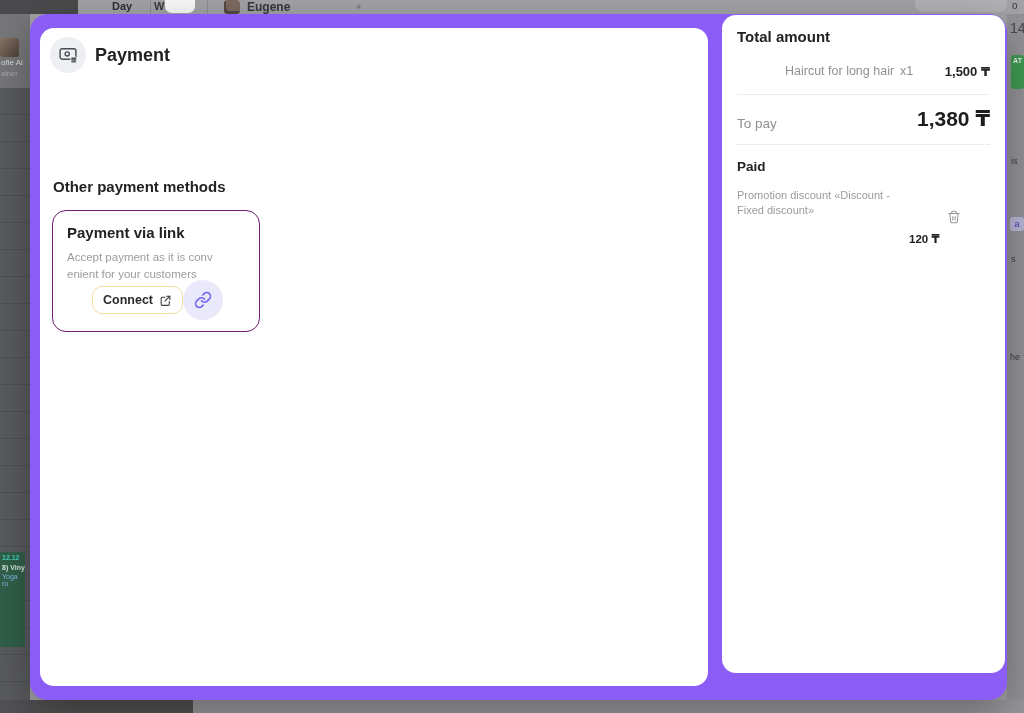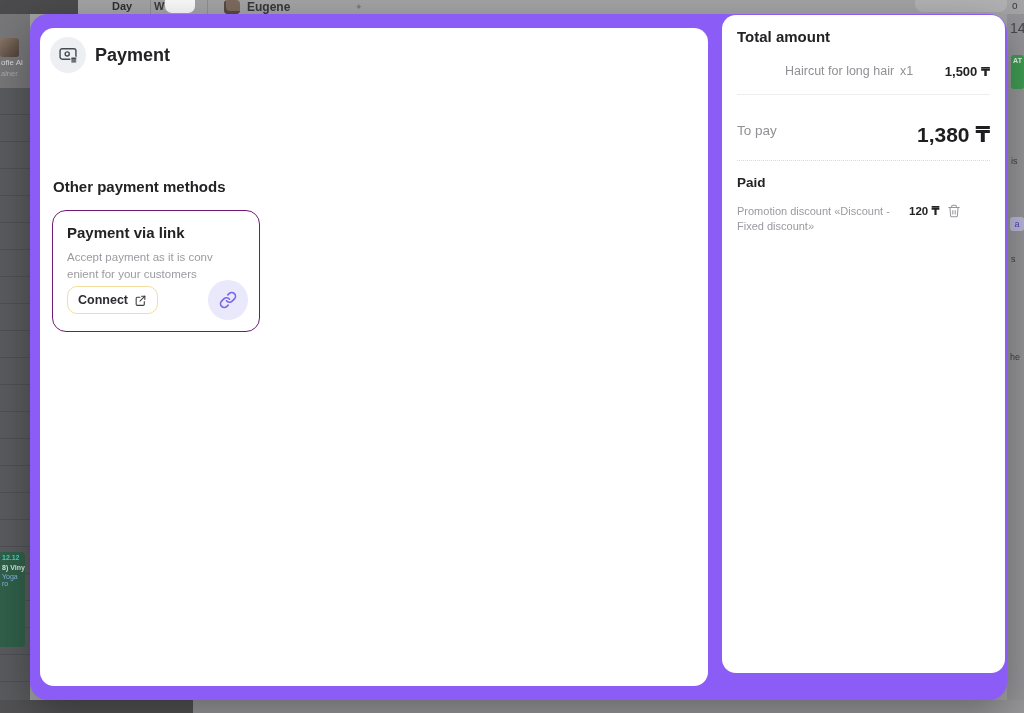--- a/index.html
+++ b/index.html
@@ -58,40 +58,40 @@
   .tab{cursor:pointer;white-space:nowrap;}
   .tab-active{font-size:13px;font-weight:700;color:#212124;}
   .tab-inactive{font-size:13px;font-weight:500;color:#94949a;}
   .tab-underline{position:absolute;left:11px;bottom:-1px;width:80px;height:3px;border-radius:2px;background:linear-gradient(90deg,#ffc75a,#ffab1a);}
 
   .other-heading{position:absolute;left:13px;top:150px;font-size:15px;font-weight:700;color:#232326;}
 
   .link-card{position:absolute;left:12px;top:182px;width:208px;height:122px;border:1px solid #701a75;border-radius:14px;background:#fff;box-sizing:border-box;padding:13px 14px;}
   .lc-title{font-size:15px;font-weight:700;color:#232326;}
   .lc-desc{margin-top:8px;font-size:11.5px;line-height:1.5;color:#9b9ba1;}
-  .lc-row{position:absolute;left:14px;right:11px;bottom:11px;display:flex;justify-content:space-between;align-items:center;}
+  .lc-row{position:absolute;left:14px;right:11px;bottom:11px;display:flex;justify-content:center;align-items:center;}
   .connect-btn{display:inline-flex;align-items:center;gap:6px;padding:6px 10px;border:1px solid #f5dd9d;border-radius:10px;background:#fff;font-size:12.5px;font-weight:600;color:#2c2c30;cursor:pointer;font-family:inherit;}
   .link-badge{width:40px;height:40px;border-radius:50%;background:#eae8fb;display:flex;align-items:center;justify-content:center;cursor:pointer;}
 
   
   .sum-title{font-size:15px;font-weight:700;color:#232326;}
   .item-row{display:flex;justify-content:space-between;align-items:flex-start;margin-top:19px;}
   .item-name{font-size:12.5px;color:#909095;margin-left:48px;}
   .item-qty{margin-left:6px;}
   .item-amt{font-size:13px;font-weight:700;color:#232326;white-space:nowrap;}
   .hr-solid{border:none;border-top:1px solid #ededf0;margin:15px 0 0 0;}
-  .topay-row{display:flex;justify-content:space-between;align-items:flex-start;margin-top:28px;}
+  .topay-row{display:flex;justify-content:space-between;align-items:flex-end;margin-top:12px;}
   .topay-label{font-size:13.5px;color:#909095;}
   .topay-amt{font-size:21px;font-weight:700;color:#1e1e21;white-space:nowrap;}
   .hr-dotted{border:none;border-top:1px dotted #d8d8dd;margin:13px 0 0 0;}
   .paid-heading{margin-top:14px;font-size:13.5px;font-weight:700;color:#232326;}
   .promo-row{display:flex;justify-content:flex-start;align-items:flex-start;margin-top:14px;}
   .promo-name{width:172px;font-size:11px;line-height:1.35;color:#9a9aa0;}
   .promo-right{display:flex;align-items:center;gap:8px;}
-  .promo-amt{font-size:11.5px;font-weight:700;color:#232326;white-space:nowrap;}
+  .promo-amt{font-size:11.5px;font-weight:700;color:#232326;white-space:nowrap;margin-top:44px;}
   .trash-btn{cursor:pointer;display:flex;align-items:center;}
 </style>
 </head>
 <body>
 
 <div>
   <div class="bd-top">
     <div class="bd-top-dark"></div>
     <span class="day-label">Day</span>
     <div class="top-vsep"></div>

